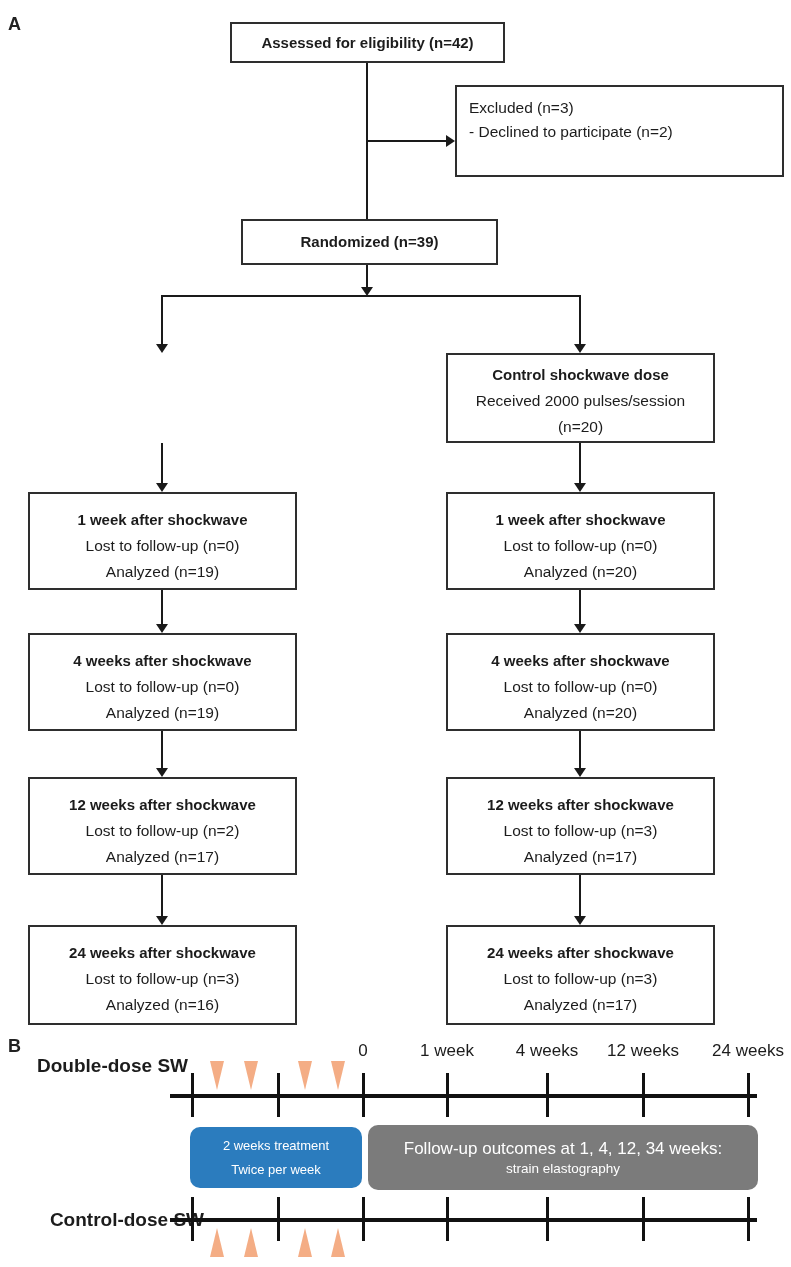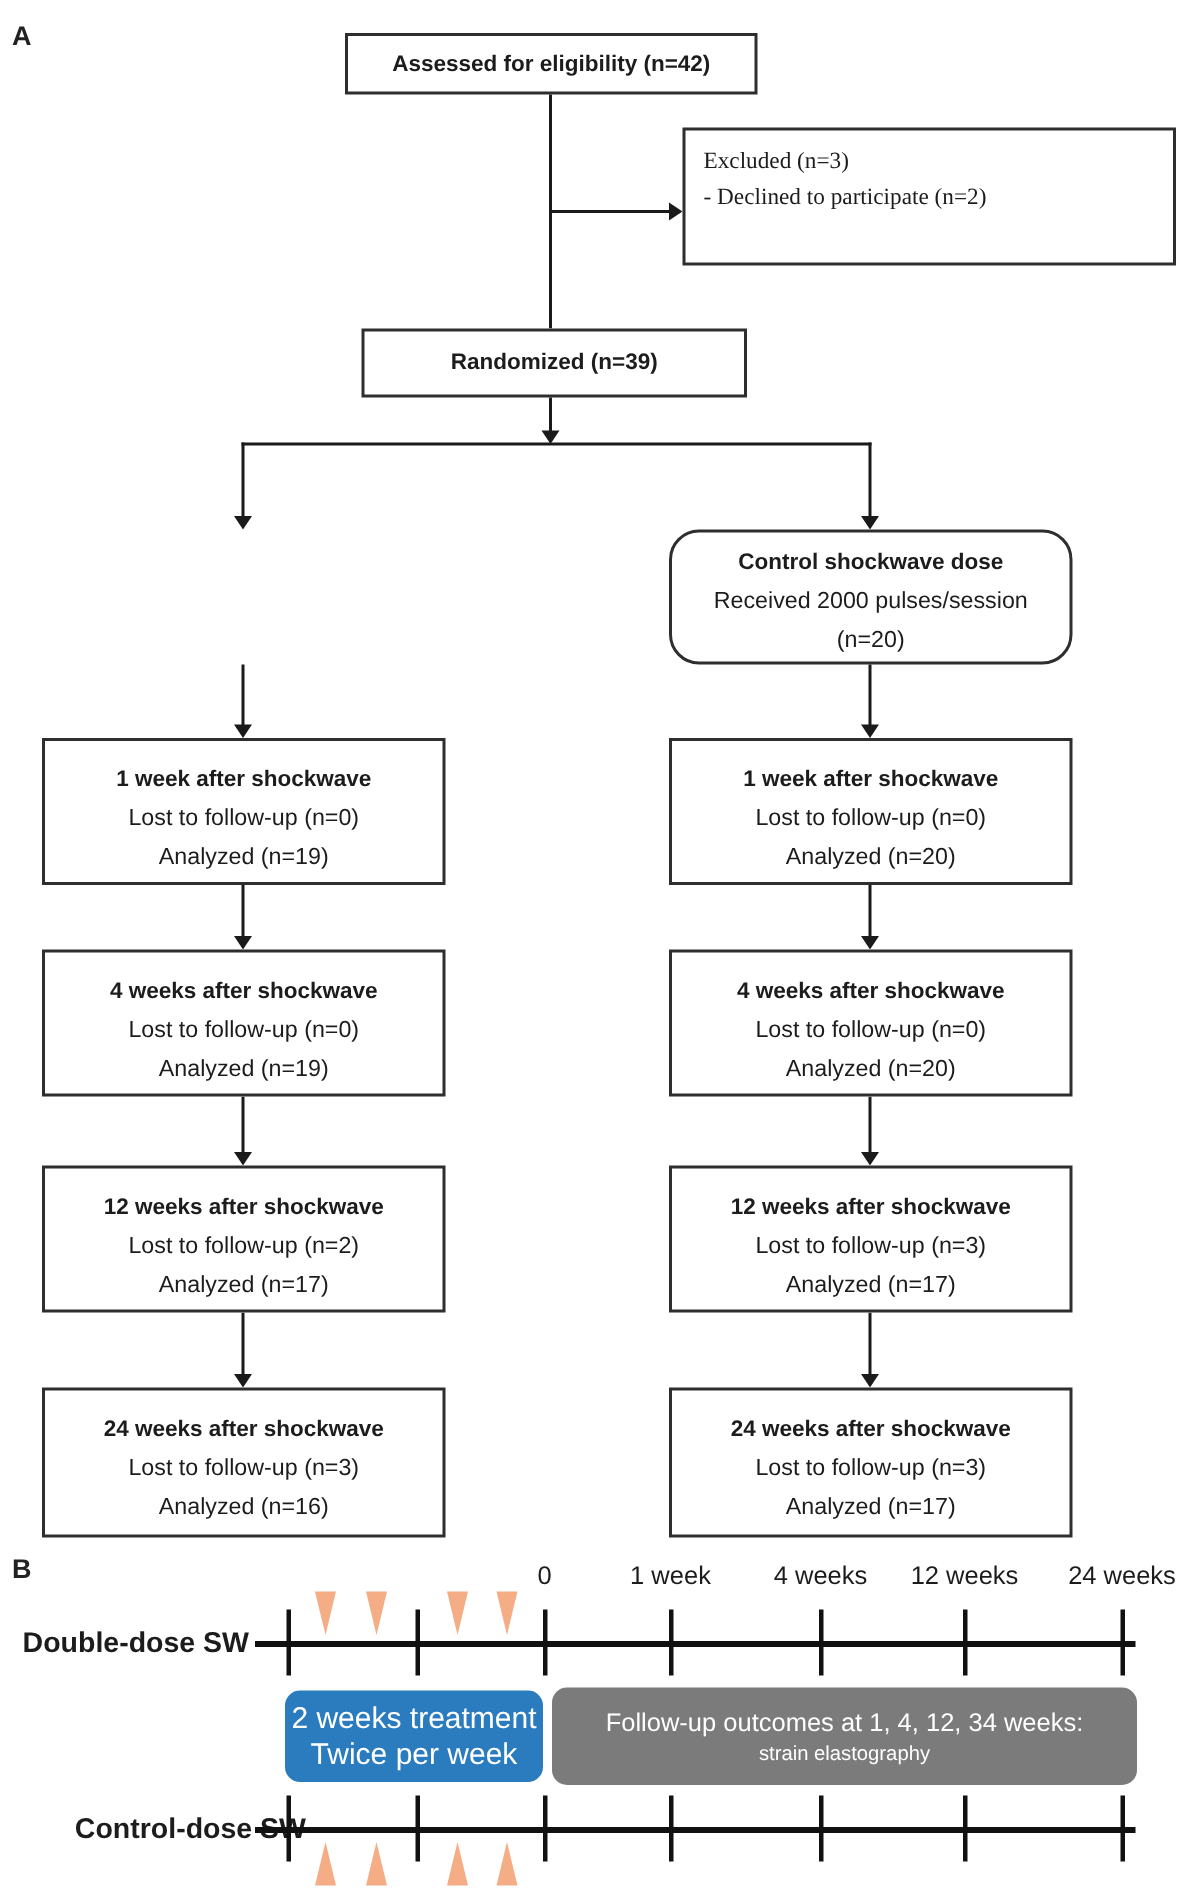--- a/index.html
+++ b/index.html
@@ -15,21 +15,21 @@
     overflow:hidden;
   }
   .panel-label{position:absolute;font-weight:bold;font-size:18px;color:#222;}
   .box{
     position:absolute;box-sizing:border-box;background:#fff;
     border:2px solid #2e2e2e;text-align:center;
   }
   .box .t{font-weight:bold;font-size:15px;}
   .box .r{font-weight:normal;font-size:15.5px;}
   .box-line{display:block;line-height:26px;}
-  .left-align{text-align:left;font-family:Liberation Serif, serif;}
+  .left-align{text-align:left;}
   .vline{position:absolute;width:2px;background:#1a1a1a;}
   .hline{position:absolute;height:2px;background:#1a1a1a;}
   .arrow-down{
     position:absolute;width:0;height:0;
     border-left:6px solid transparent;border-right:6px solid transparent;
     border-top:9px solid #1a1a1a;
   }
   .arrow-right{
     position:absolute;width:0;height:0;
     border-top:6px solid transparent;border-bottom:6px solid transparent;
@@ -49,21 +49,21 @@
     position:absolute;width:0;height:0;transform:translateX(-7px);
     border-left:7px solid transparent;border-right:7px solid transparent;
     border-bottom:29px solid var(--accent-orange);
   }
   .pill{
     position:absolute;box-sizing:border-box;border-radius:10px;color:#fff;
     display:flex;flex-direction:column;justify-content:center;align-items:center;
   }
   .pill-blue{background:var(--accent-blue);}
   .pill-gray{background:var(--accent-gray);}
-  .pill-blue .l{font-size:20px;line-height:24px;}
+  .pill-blue .l{font-size:13px;line-height:24px;}
   .pill-gray .l1{font-size:17px;line-height:22px;}
   .pill-gray .l2{font-size:13.5px;line-height:17px;}
 </style>
 </head>
 <body>
 
 <div class="canvas">
 
   <div class="panel-label" style="left:8px;top:14px;">A</div>
 
@@ -87,21 +87,21 @@
 
   <div class="vline" style="left:366px;top:265px;height:23px;"></div>
   <div class="arrow-down" style="left:361px;top:287px;"></div>
   <div class="hline" style="left:161px;top:295px;width:420px;"></div>
   <div class="vline" style="left:161px;top:295px;height:50px;"></div>
   <div class="arrow-down" style="left:156px;top:344px;"></div>
   <div class="vline" style="left:579px;top:295px;height:50px;"></div>
   <div class="arrow-down" style="left:574px;top:344px;"></div>
 
 
-  <div class="box" style="left:446px;top:353px;width:269px;height:90px;padding-top:7px;border-radius:20px;">
+  <div class="box" style="left:446px;top:353px;width:269px;height:90px;padding-top:7px;">
     <span class="box-line t">Control shockwave dose</span>
     <span class="box-line r">Received 2000 pulses/session</span>
     <span class="box-line r">(n=20)</span>
   </div>
 
   <div class="vline" style="left:161px;top:443px;height:41px;"></div>
   <div class="arrow-down" style="left:156px;top:483px;"></div>
   <div class="vline" style="left:579px;top:443px;height:41px;"></div>
   <div class="arrow-down" style="left:574px;top:483px;"></div>
 
@@ -163,21 +163,21 @@
   </div>
 
   <div class="panel-label" style="left:8px;top:1036px;">B</div>
 
   <div class="time-label" style="left:363px;top:1041px;">0</div>
   <div class="time-label" style="left:447px;top:1041px;">1 week</div>
   <div class="time-label" style="left:547px;top:1041px;">4 weeks</div>
   <div class="time-label" style="left:643px;top:1041px;">12 weeks</div>
   <div class="time-label" style="left:748px;top:1041px;">24 weeks</div>
 
-  <div class="tl-label" style="top:1085px;">Double-dose SW</div>
+  <div class="tl-label" style="top:1055px;padding-left:22px;">Double-dose SW</div>
   <div class="tl-line" style="left:170px;top:1094px;width:587px;"></div>
   <div class="tick" style="left:191px;top:1073px;"></div>
   <div class="tick" style="left:277px;top:1073px;"></div>
   <div class="tick" style="left:362px;top:1073px;"></div>
   <div class="tick" style="left:446px;top:1073px;"></div>
   <div class="tick" style="left:546px;top:1073px;"></div>
   <div class="tick" style="left:642px;top:1073px;"></div>
   <div class="tick" style="left:747px;top:1073px;"></div>
 
   <div class="tri-down" style="left:217px;top:1061px;"></div>

